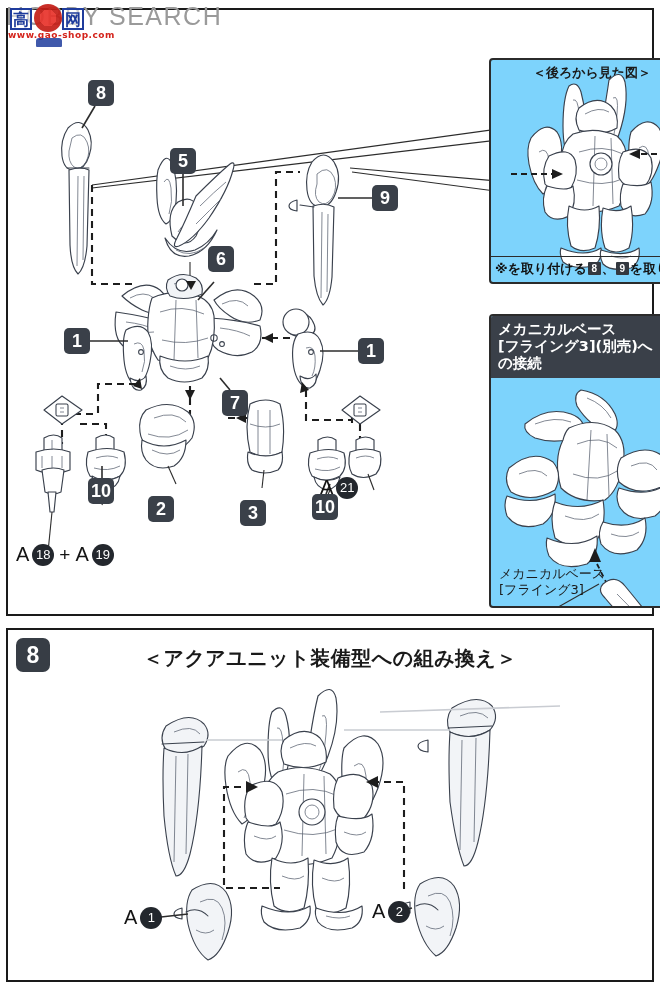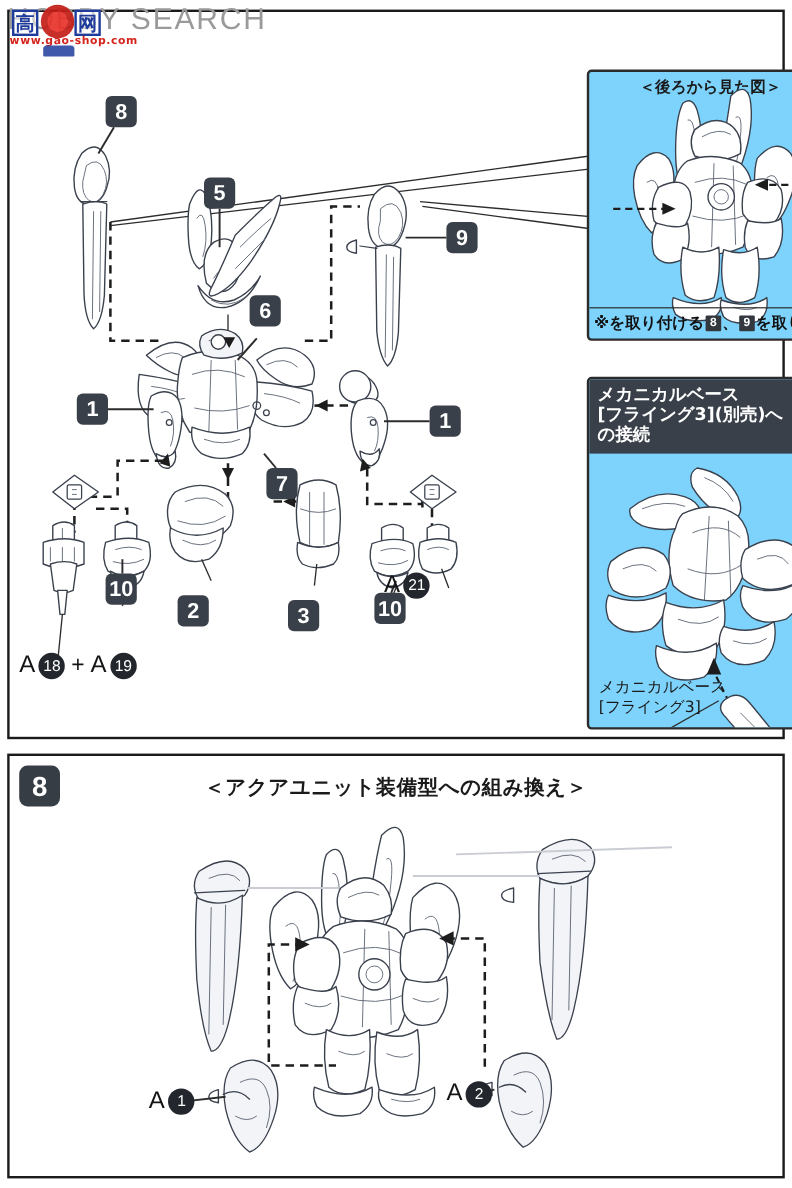--- a/index.html
+++ b/index.html
@@ -157,21 +157,21 @@
     font-size: 23px;
     font-weight: bold;
     line-height: 34px;
     text-align: center;
     font-family: "Liberation Sans", sans-serif;
   }
   #step12-title {
     position: absolute;
     left: 0; right: 0; top: 645px;
     text-align: center;
-    font-size: 17px;
+    font-size: 20px;
     font-weight: bold;
     color: #1a1a1a;
     letter-spacing: .5px;
     font-family: Liberation Mono, monospace;
   }
 
   
   .pnum {
     position: absolute;
     width: 26px; height: 26px;

